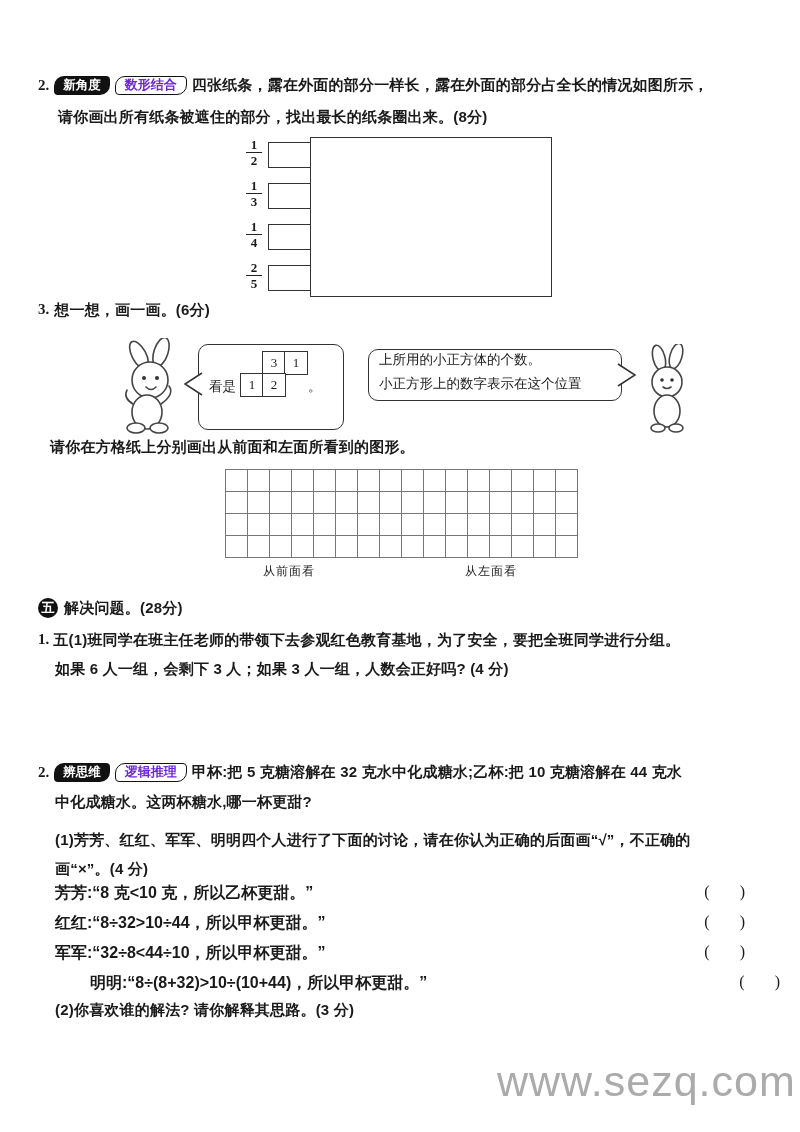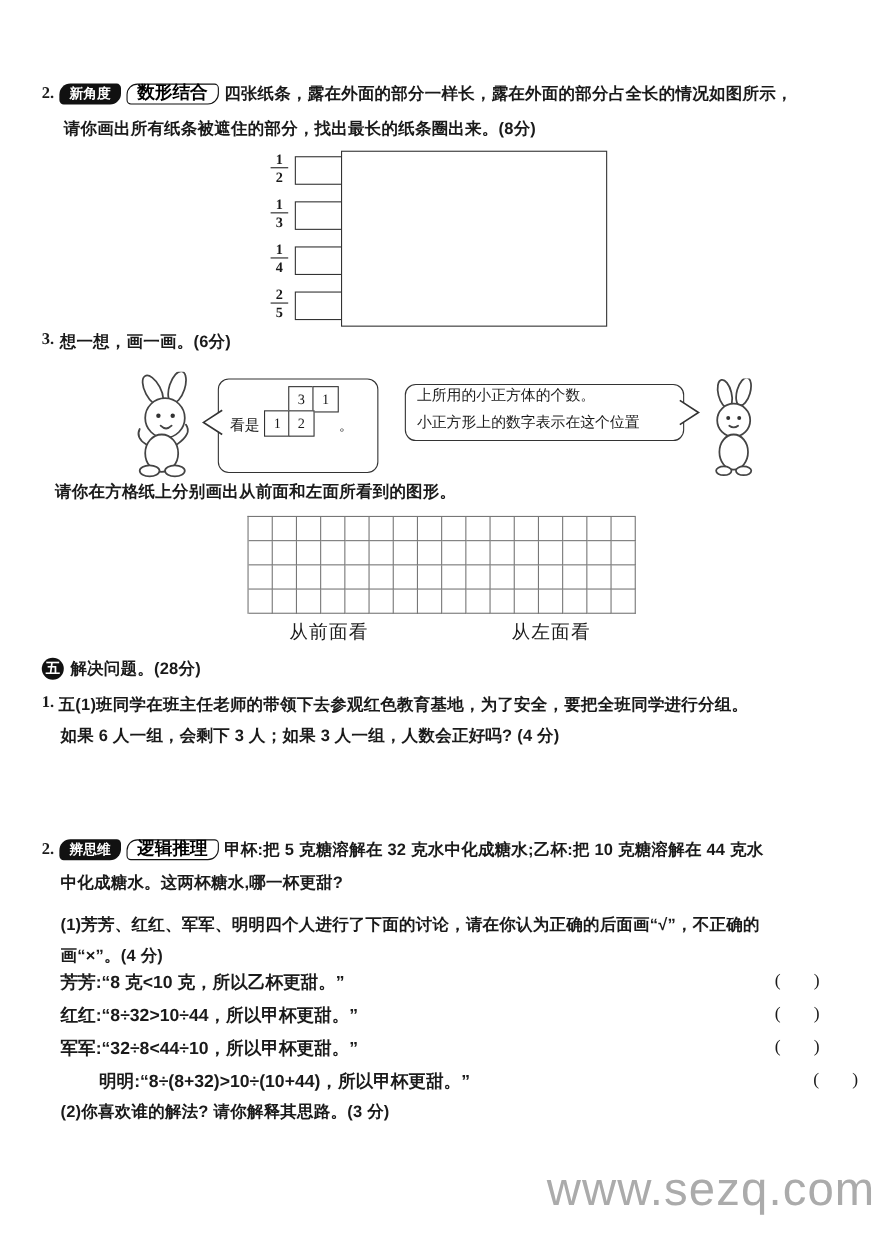--- a/index.html
+++ b/index.html
@@ -12,21 +12,21 @@
   .abs { position:absolute; }
   .qtext { font-size:15px; font-weight:600; letter-spacing:0.2px; white-space:nowrap; }
   .qnum  { font-size:15px; font-weight:700; font-family:"Liberation Serif","DejaVu Serif",serif; }
 
   
   .badge-black {
     display:inline-block; background:#111; color:#fff; font-size:12.5px; font-weight:700;
     padding:1px 9px 2px; border-radius:10px 4px 10px 4px; line-height:16px;
   }
   .badge-outline {
-    display:inline-block; border:1.5px solid #111; color:#000000; font-size:16px; font-weight:700;
+    display:inline-block; border:1.5px solid #111; color:#6d28d9; font-size:13px; font-weight:700;
     padding:0px 9px 1px; border-radius:10px 4px 10px 4px; line-height:16px; background:#fff;
   }
   .badge-circle {
     display:inline-block; width:20px; height:20px; border-radius:50%; background:#111;
     color:#fff; font-size:13px; font-weight:700; text-align:center; line-height:20px;
   }
 
   
   .frac { width:16px; text-align:center; font-size:13px; font-weight:600;
           font-family:"Liberation Serif","DejaVu Serif",serif; }
@@ -44,21 +44,21 @@
   
   .mini-grid { position:relative; width:68px; height:46px; }
   .mini-cell { position:absolute; width:22px; height:22px; border:1.2px solid #333;
                background:#fff; text-align:center; line-height:22px; font-size:13px;
                font-family:"Liberation Serif","DejaVu Serif",serif; }
 
   
   .draw-grid { border-top:1px solid #777; border-left:1px solid #777; background:#fff; }
   .gcell { border-right:1px solid #777; border-bottom:1px solid #777; }
 
-  .grid-label { font-size:17px; font-weight:500; letter-spacing:1px;
+  .grid-label { font-size:12px; font-weight:500; letter-spacing:1px;
                 font-family:Liberation Sans, sans-serif; }
 
   
   .stmt-row { display:flex; justify-content:space-between; width:690px; }
   .stmt-text { font-size:16px; font-weight:600; white-space:nowrap; }
   .stmt-brackets { font-size:16px; font-weight:500; font-family:"Liberation Serif","DejaVu Serif",serif; }
   .stmt-brackets .gap { display:inline-block; width:30px; }
 
   .watermark { font-size:43px; color:#ababab; font-weight:400; letter-spacing:1px;
                font-family:"Liberation Sans","DejaVu Sans",sans-serif; }

